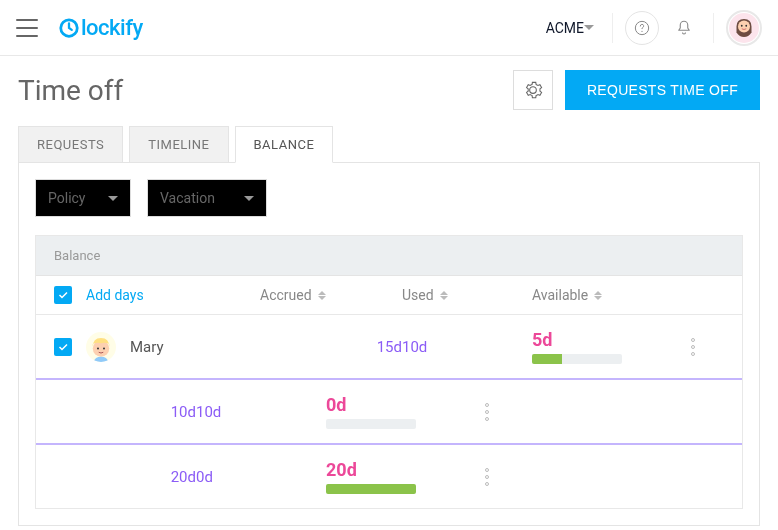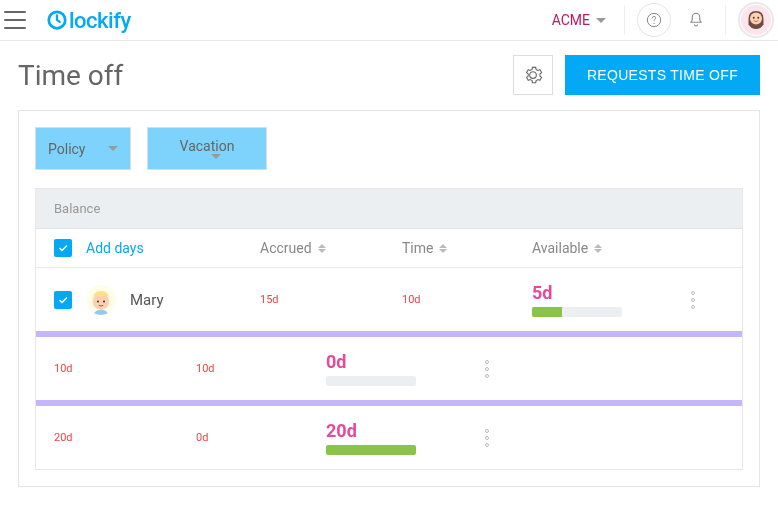--- a/index.html
+++ b/index.html
@@ -1,67 +1,67 @@
 <!DOCTYPE html>
 <html><head>
   <meta charset="utf-8">
   <style>
     * { box-sizing: border-box; margin: 0; padding: 0; }
     body { font-family: -apple-system, BlinkMacSystemFont, "Segoe UI", Roboto, Arial, sans-serif; background: #fff; width: 778px; height: 530px; overflow: hidden; color: #333; }
     
-    .topbar { height: 41px; display: flex; align-items: center; padding: 0 4px; border-bottom: 1px solid #e8e8e8; }
+    .topbar { height: 56px; display: flex; align-items: center; padding: 0 16px; border-bottom: 1px solid #e8e8e8; }
     .hamburger { width: 22px; height: 18px; cursor: pointer; display: flex; flex-direction: column; justify-content: space-between; }
     .hamburger span { display: block; height: 2px; background: #666; border-radius: 1px; }
     .logo { margin-left: 20px; font-size: 22px; font-weight: 500; color: #03a9f4; letter-spacing: -0.5px; display: flex; align-items: center; }
     .topbar-right { margin-left: auto; display: flex; align-items: center; gap: 8px; }
-    .workspace { font-size: 14px; color: #be185d; padding: 6px 6px; display: flex; align-items: center; gap: 6px; cursor: pointer; }
+    .workspace { font-size: 14px; color: #0f172a; padding: 6px 6px; display: flex; align-items: center; cursor: pointer; }
     .divider-v { width: 1px; height: 30px; background: #eee; margin: 0 4px; }
     .iconbtn { width: 34px; height: 34px; border: 1px solid #e4e4e4; border-radius: 50%; display: flex; align-items: center; justify-content: center; cursor: pointer; background: #fff; }
     .iconbtn.noborder { border: none; }
     .avatar-circle { width: 36px; height: 36px; border-radius: 50%; border: 2px solid #e8e8e8; display: flex; align-items: center; justify-content: center; overflow: hidden; cursor: pointer; }
     .avatar-svg { width: 30px; height: 30px; }
     
     .page { padding: 14px 18px; }
     .page-head { display: flex; align-items: center; margin-bottom: 16px; }
     .page-title { font-size: 28px; color: #666; font-weight: 400; }
     .page-actions { margin-left: auto; display: flex; gap: 12px; }
     .gear-btn { width: 40px; height: 40px; border: 1px solid #ddd; background: #fff; display: flex; align-items: center; justify-content: center; cursor: pointer; }
     .primary-btn { background: #03a9f4; color: #fff; border: none; padding: 0 22px; height: 40px; font-size: 14px; letter-spacing: 0.3px; cursor: pointer; }
     
     .tabs { display: flex; }
     .tab { padding: 10px 18px; font-size: 13px; letter-spacing: 0.5px; background: #f1f1f1; border: 1px solid #e4e4e4; color: #777; cursor: pointer; margin-right: 6px; }
     .tab.active { background: #fff; border-bottom: 1px solid #fff; color: #555; position: relative; z-index: 2; }
     
     .panel { border: 1px solid #e4e4e4; margin-top: -1px; padding: 16px; }
     
     .filters { display: flex; gap: 16px; margin-bottom: 18px; }
-    .select { border: 1px solid #ddd; padding: 10px 12px; min-width: 96px; display: flex; align-items: center; justify-content: space-between; font-size: 14px; color: #666; cursor: pointer; background: #7dd3fc; }
-    .select.wide { min-width: 120px; flex-direction: column; }
+    .select { border: 1px solid #ddd; padding: 10px 12px; min-width: 96px; display: flex; align-items: center; justify-content: space-between; font-size: 14px; color: #666; cursor: pointer; background: #000000; }
+    .select.wide { min-width: 120px; }
     .caret { margin-left: 18px; }
     
     .table-wrap { border: 1px solid #e8e8e8; }
     .thead-bar { background: #eceff1; padding: 12px 18px; font-size: 13px; color: #999; border-bottom: 1px solid #e4e4e4; }
     .thead-row { display: flex; align-items: center; padding: 10px 18px; border-bottom: 1px solid #e8e8e8; }
     .cbx { width: 18px; height: 18px; background: #03a9f4; border-radius: 2px; display: flex; align-items: center; justify-content: center; cursor: pointer; flex-shrink: 0; }
     .cbx svg { stroke: #fff; }
     .link-action { color: #03a9f4; font-size: 14px; cursor: pointer; margin-left: 0; }
     .link-action + .link-action { margin-left: 10px; }
     .col-head { font-size: 14px; color: #888; display: flex; align-items: center; gap: 6px; cursor: pointer; }
     
     .cell-name { width: 206px; display: flex; align-items: center; gap: 14px; flex-shrink: 0; }
-    .cell-accrued { width: 142px; flex-shrink: 0; }
+    .cell-accrued { width: 142px; flex-shrink: 0; text-align: right; }
     .cell-used { width: 130px; flex-shrink: 0; }
     .cell-avail { width: 148px; flex-shrink: 0; }
     .cell-more { width: 26px; flex-shrink: 0; display: flex; justify-content: center; }
     
-    .row { display: flex; align-items: center; padding: 14px 18px; border-bottom: 6px solid #c4b5fd; }
+    .row { display: flex; align-items: center; padding: 14px 18px; border-bottom: 2px solid #c4b5fd; }
     .row:last-child { border-bottom: none; }
     .emp-ava { width: 30px; height: 30px; border-radius: 50%; display: flex; align-items: center; justify-content: center; overflow: hidden; }
     .emp-name { font-size: 15px; color: #555; }
-    .val { font-size: 11px; color: #ef4444; }
+    .val { font-size: 15px; color: #8b5cf6; }
     .avail-block { }
     .avail-label { font-size: 18px; color: #ec4899; margin-bottom: 4px; font-weight: bold; }
     .progress { width: 90px; height: 10px; background: #eceff1; border-radius: 2px; overflow: hidden; }
     .progress-fill { height: 100%; background: #8bc34a; }
     .dots { cursor: pointer; display: flex; flex-direction: column; gap: 3px; }
     .dots span { width: 4px; height: 4px; border: 1px solid #bbb; border-radius: 50%; }
     .sort-icon { display: inline-flex; flex-direction: column; gap: 1px; }
     .sort-icon .up, .sort-icon .down { width: 0; height: 0; border-left: 4px solid transparent; border-right: 4px solid transparent; }
     .sort-icon .up { border-bottom: 4px solid #bbb; }
     .sort-icon .down { border-top: 4px solid #bbb; }
@@ -121,20 +121,25 @@
     <div class="page-actions">
       <button class="gear-btn">
         <svg width="20" height="20" viewBox="0 0 24 24">
             <path d="M12 8a4 4 0 1 0 0 8 4 4 0 0 0 0-8zm8.4 4c0 .5 0 .9-.1 1.3l2 1.6-2 3.4-2.4-.8c-.7.5-1.4 1-2.2 1.2l-.4 2.5h-4l-.4-2.5c-.8-.3-1.5-.7-2.2-1.2l-2.4.8-2-3.4 2-1.6c-.1-.4-.1-.8-.1-1.3s0-.9.1-1.3l-2-1.6 2-3.4 2.4.8c.7-.5 1.4-1 2.2-1.2l.4-2.5h4l.4 2.5c.8.3 1.5.7 2.2 1.2l2.4-.8 2 3.4-2 1.6c.1.4.1.8.1 1.3z" fill="none" stroke="#666" stroke-width="1.3"></path>
           </svg>
       </button>
       <button class="primary-btn">REQUESTS TIME OFF</button>
     </div>
   </div>
 
+  <div class="tabs">
+    <div class="tab">REQUESTS</div>
+    <div class="tab">TIMELINE</div>
+    <div class="tab active">BALANCE</div>
+  </div>
 
   <div class="panel">
     <div class="filters">
       <div class="select">
         <span>Policy</span>
         <span class="caret caret-down"></span>
       </div>
       <div class="select wide">
         <span>Vacation</span>
         <span class="caret caret-down"></span>
@@ -154,21 +159,21 @@
           <span class="link-action">Add days</span>
         </div>
         <div class="cell-accrued col-head">
           <span>Accrued</span>
           <span class="sort-icon">
               <span class="up"></span>
               <span class="down"></span>
             </span>
         </div>
         <div class="cell-used col-head">
-          <span>Time</span>
+          <span>Used</span>
           <span class="sort-icon">
               <span class="up"></span>
               <span class="down"></span>
             </span>
         </div>
         <div class="cell-avail col-head">
           <span>Available</span>
           <span class="sort-icon">
               <span class="up"></span>
               <span class="down"></span>

